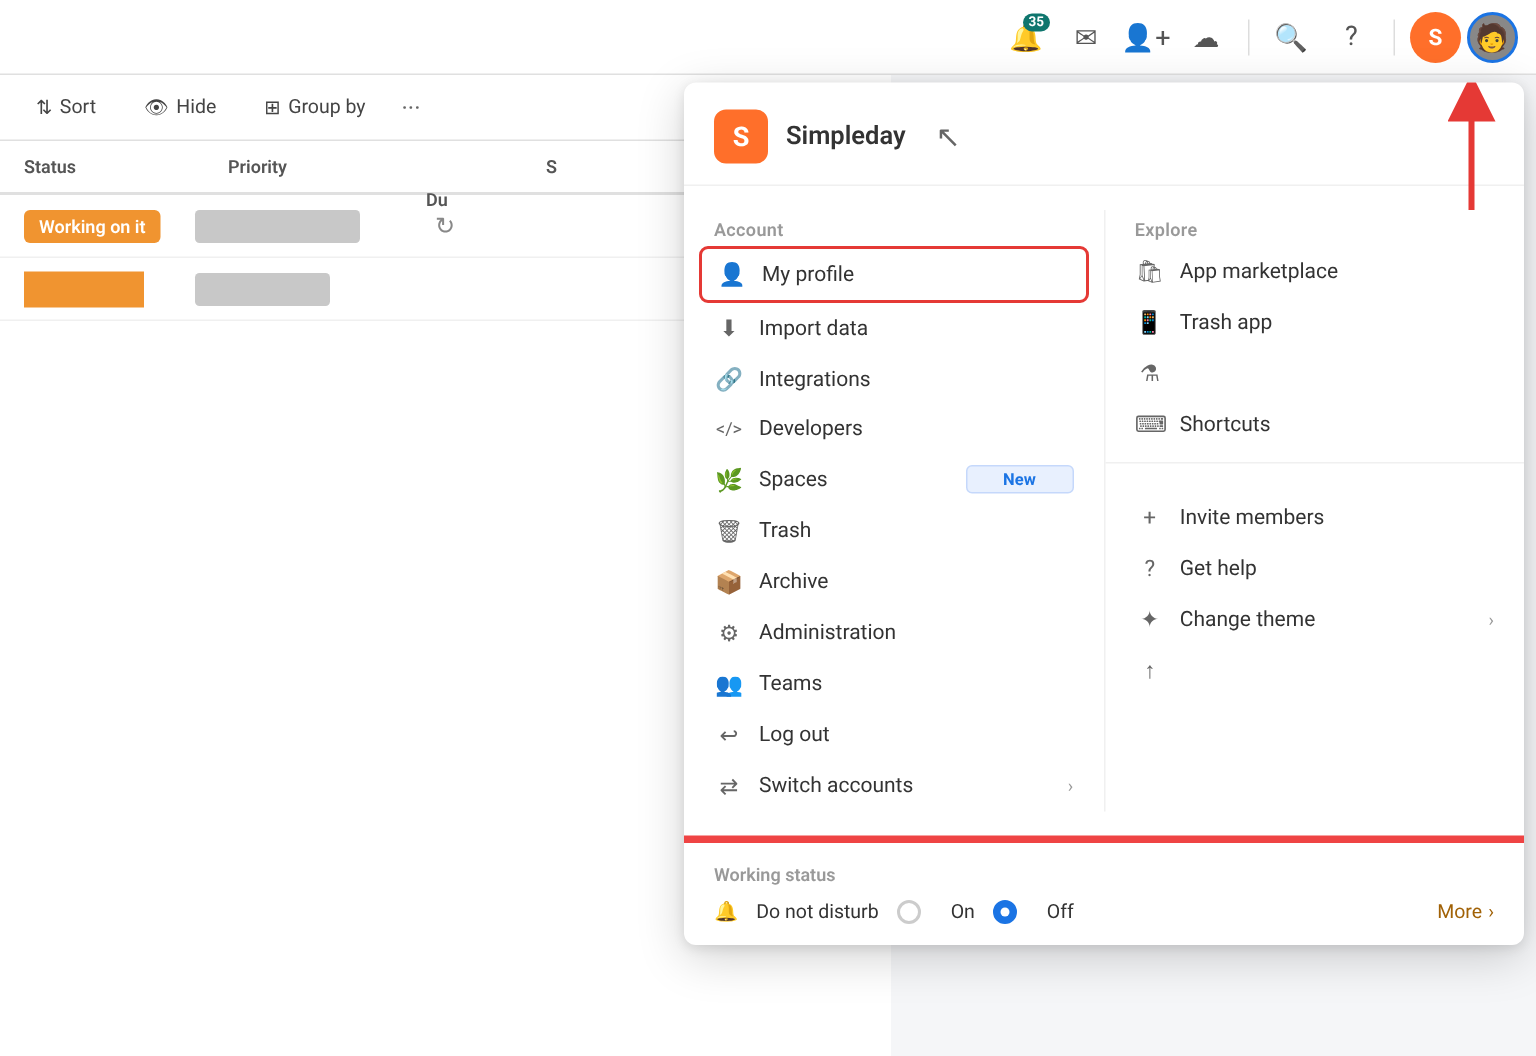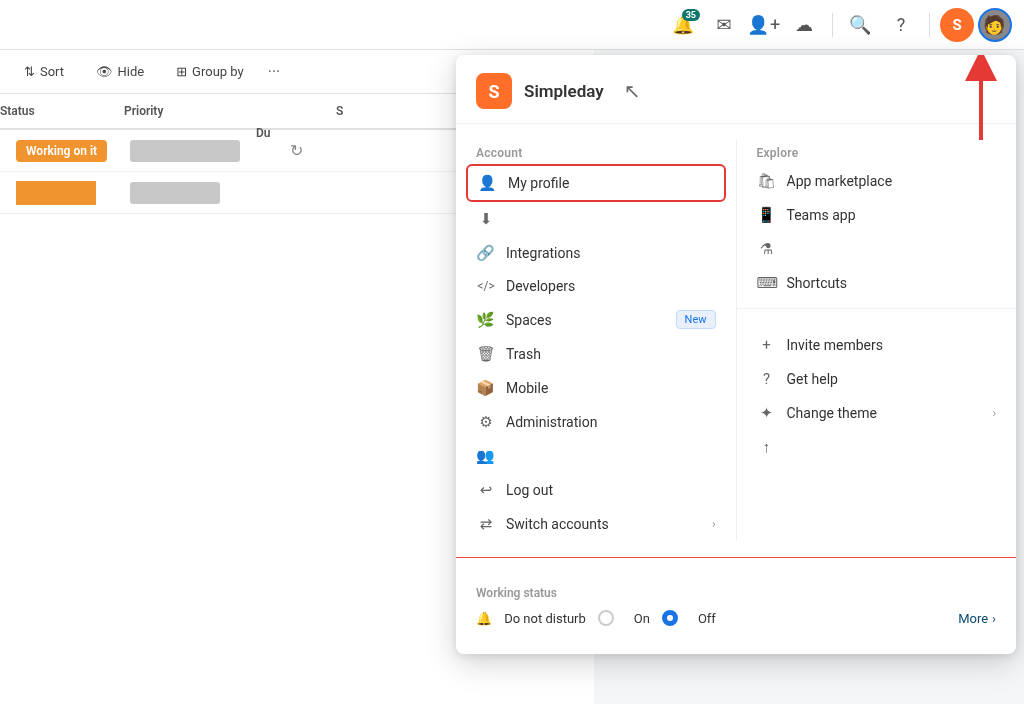--- a/index.html
+++ b/index.html
@@ -120,21 +120,21 @@
     }
     .table-header {
       display: flex;
       align-items: center;
       height: 36px;
       border-bottom: 2px solid #e0e0e0;
       font-size: 12px;
       font-weight: 600;
       color: #555;
     }
-    .col-status { width: 124px; }
+    .col-status { width: 152px; padding-left: 16px; }
     .col-priority { width: 132px; }
     .col-due { width: 80px; margin-top: 44px; }
     .col-s { width: 30px; }
 
     .table-row {
       display: flex;
       align-items: center;
       height: 42px;
       border-bottom: 1px solid #f0f0f0;
     }
@@ -254,34 +254,34 @@
       width: 20px;
       text-align: center;
       font-size: 15px;
       color: #666;
     }
     .menu-item .label { flex: 1; }
     .menu-item .badge-new {
       background: #e8f0fe;
       color: #1b74e4;
       font-size: 11px;
-      font-weight: 400;
-      padding: 2px 8px;
+      font-weight: 700;
+      padding: 2px 24px;
       border-radius: 4px;
       border: 1px solid #c5d8fb;
     }
     .menu-item .chevron {
       font-size: 12px;
       color: #999;
     }
 
     
     .menu-footer {
-      border-top: 1px solid #ef4444;
-      padding: 28px 20px;
+      border-top: 5px solid #ef4444;
+      padding: 14px 20px;
     }
     .working-status-label {
       font-size: 12px;
       font-weight: 600;
       color: #999;
       margin-bottom: 10px;
     }
     .working-status-row {
       display: flex;
       align-items: center;
@@ -312,21 +312,21 @@
     }
     .radio-circle.active::after {
       content: '';
       width: 6px; height: 6px;
       border-radius: 50%;
       background: #fff;
     }
     .more-btn {
       margin-left: auto;
       font-size: 13px;
-      color: #0c4a6e;
+      color: #a16207;
       cursor: pointer;
       display: flex;
       align-items: center;
       gap: 4px;
     }
 
     
     .red-arrow {
       position: absolute;
       top: 55px;
@@ -426,20 +426,21 @@
     <div class="menu-col">
       <div class="menu-section-label">Account</div>
 
       <div class="menu-item highlighted">
         <span class="icon">👤</span>
         <span class="label">My profile</span>
       </div>
 
       <div class="menu-item">
         <span class="icon">⬇</span>
+        <span class="label">Import data</span>
       </div>
 
       <div class="menu-item">
         <span class="icon">🔗</span>
         <span class="label">Integrations</span>
       </div>
 
       <div class="menu-item">
         <span class="icon" style="font-size:12px;">&lt;/&gt;</span>
         <span class="label">Developers</span>
@@ -451,30 +452,31 @@
         <span class="badge-new">New</span>
       </div>
 
       <div class="menu-item">
         <span class="icon">🗑</span>
         <span class="label">Trash</span>
       </div>
 
       <div class="menu-item">
         <span class="icon">📦</span>
-        <span class="label">Mobile</span>
+        <span class="label">Archive</span>
       </div>
 
       <div class="menu-item">
         <span class="icon">⚙</span>
         <span class="label">Administration</span>
       </div>
 
       <div class="menu-item">
         <span class="icon">👥</span>
+        <span class="label">Teams</span>
       </div>
 
       <div class="menu-item">
         <span class="icon">↩</span>
         <span class="label">Log out</span>
       </div>
 
       <div class="menu-item">
         <span class="icon">⇄</span>
         <span class="label">Switch accounts</span>
@@ -487,21 +489,21 @@
     <div class="menu-col">
       <div class="menu-section-label">Explore</div>
 
       <div class="menu-item">
         <span class="icon">🛍</span>
         <span class="label">App marketplace</span>
       </div>
 
       <div class="menu-item">
         <span class="icon">📱</span>
-        <span class="label">Teams app</span>
+        <span class="label">Trash app</span>
       </div>
 
       <div class="menu-item">
         <span class="icon">⚗</span>
       </div>
 
       <div class="menu-item">
         <span class="icon">⌨</span>
         <span class="label">Shortcuts</span>
       </div>

